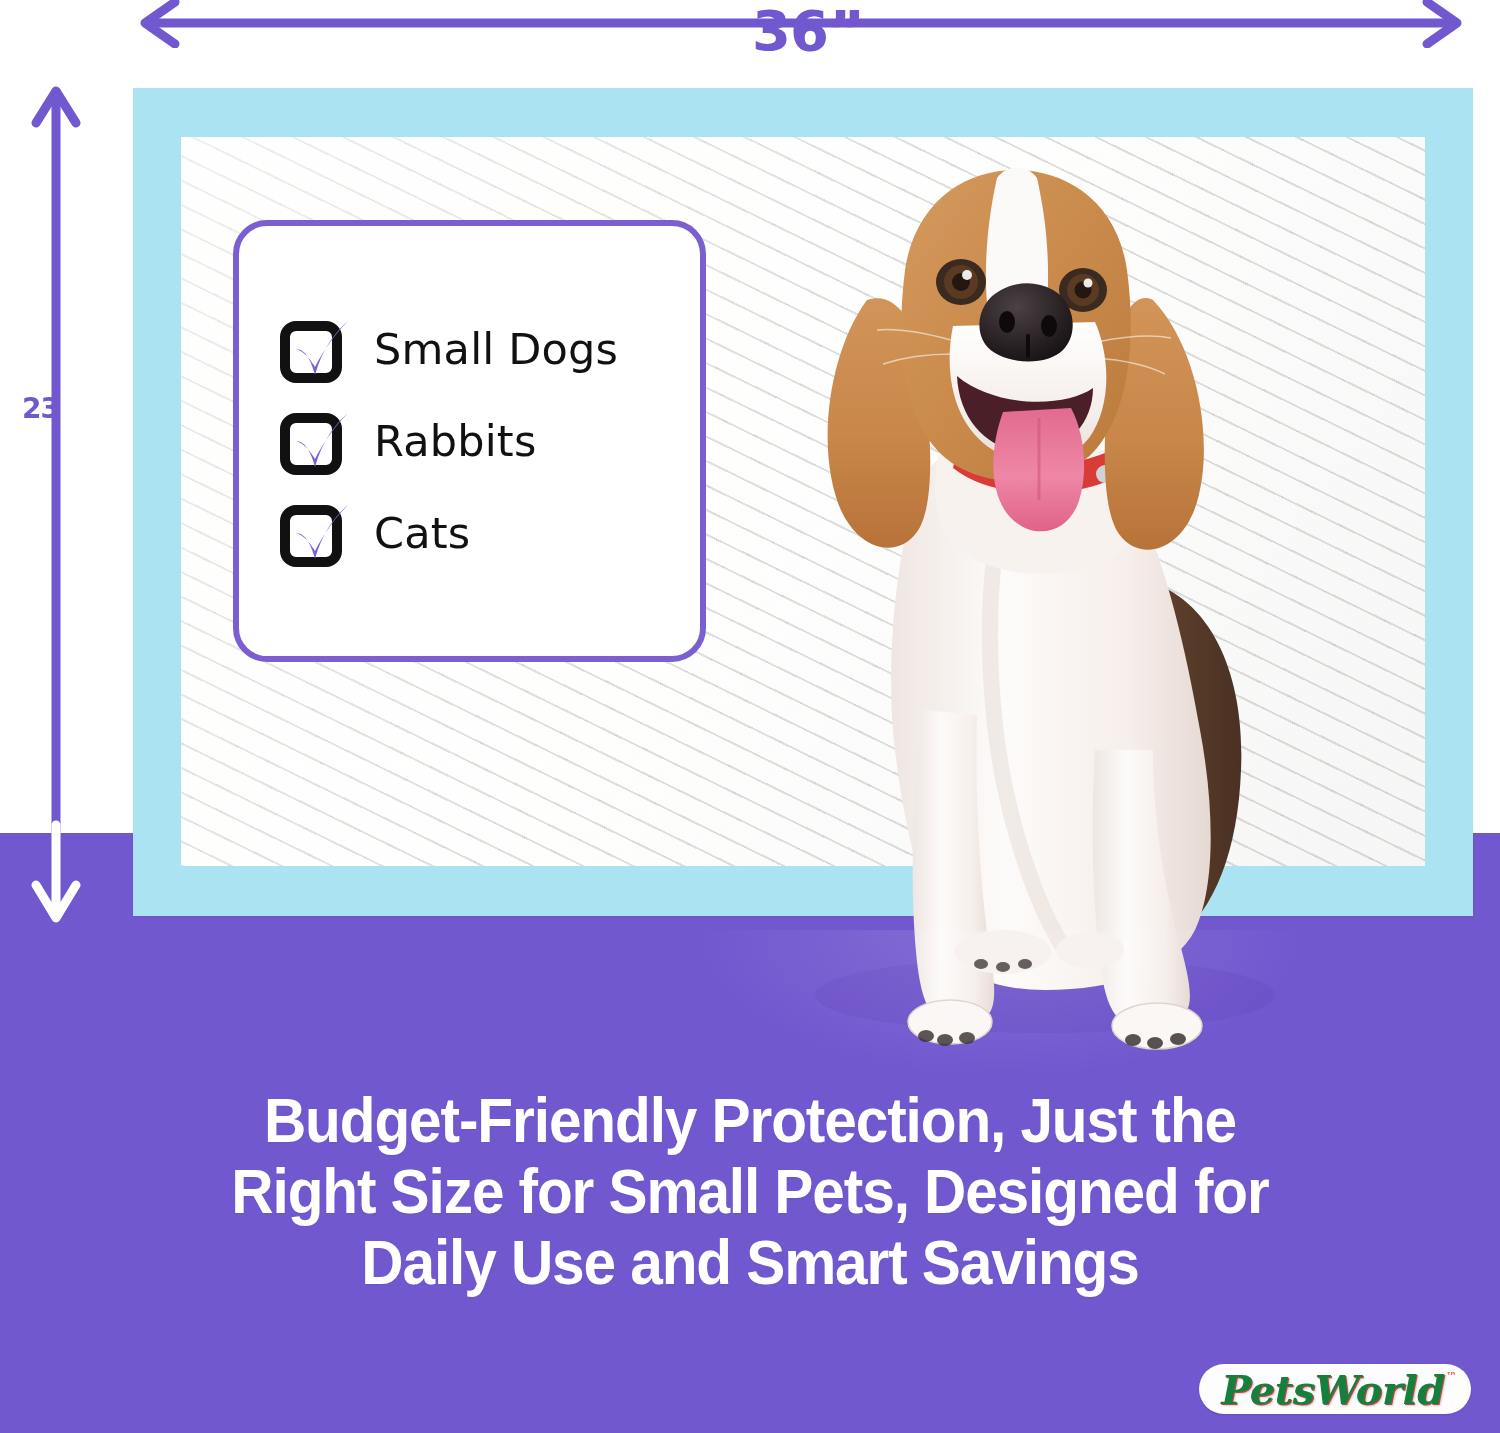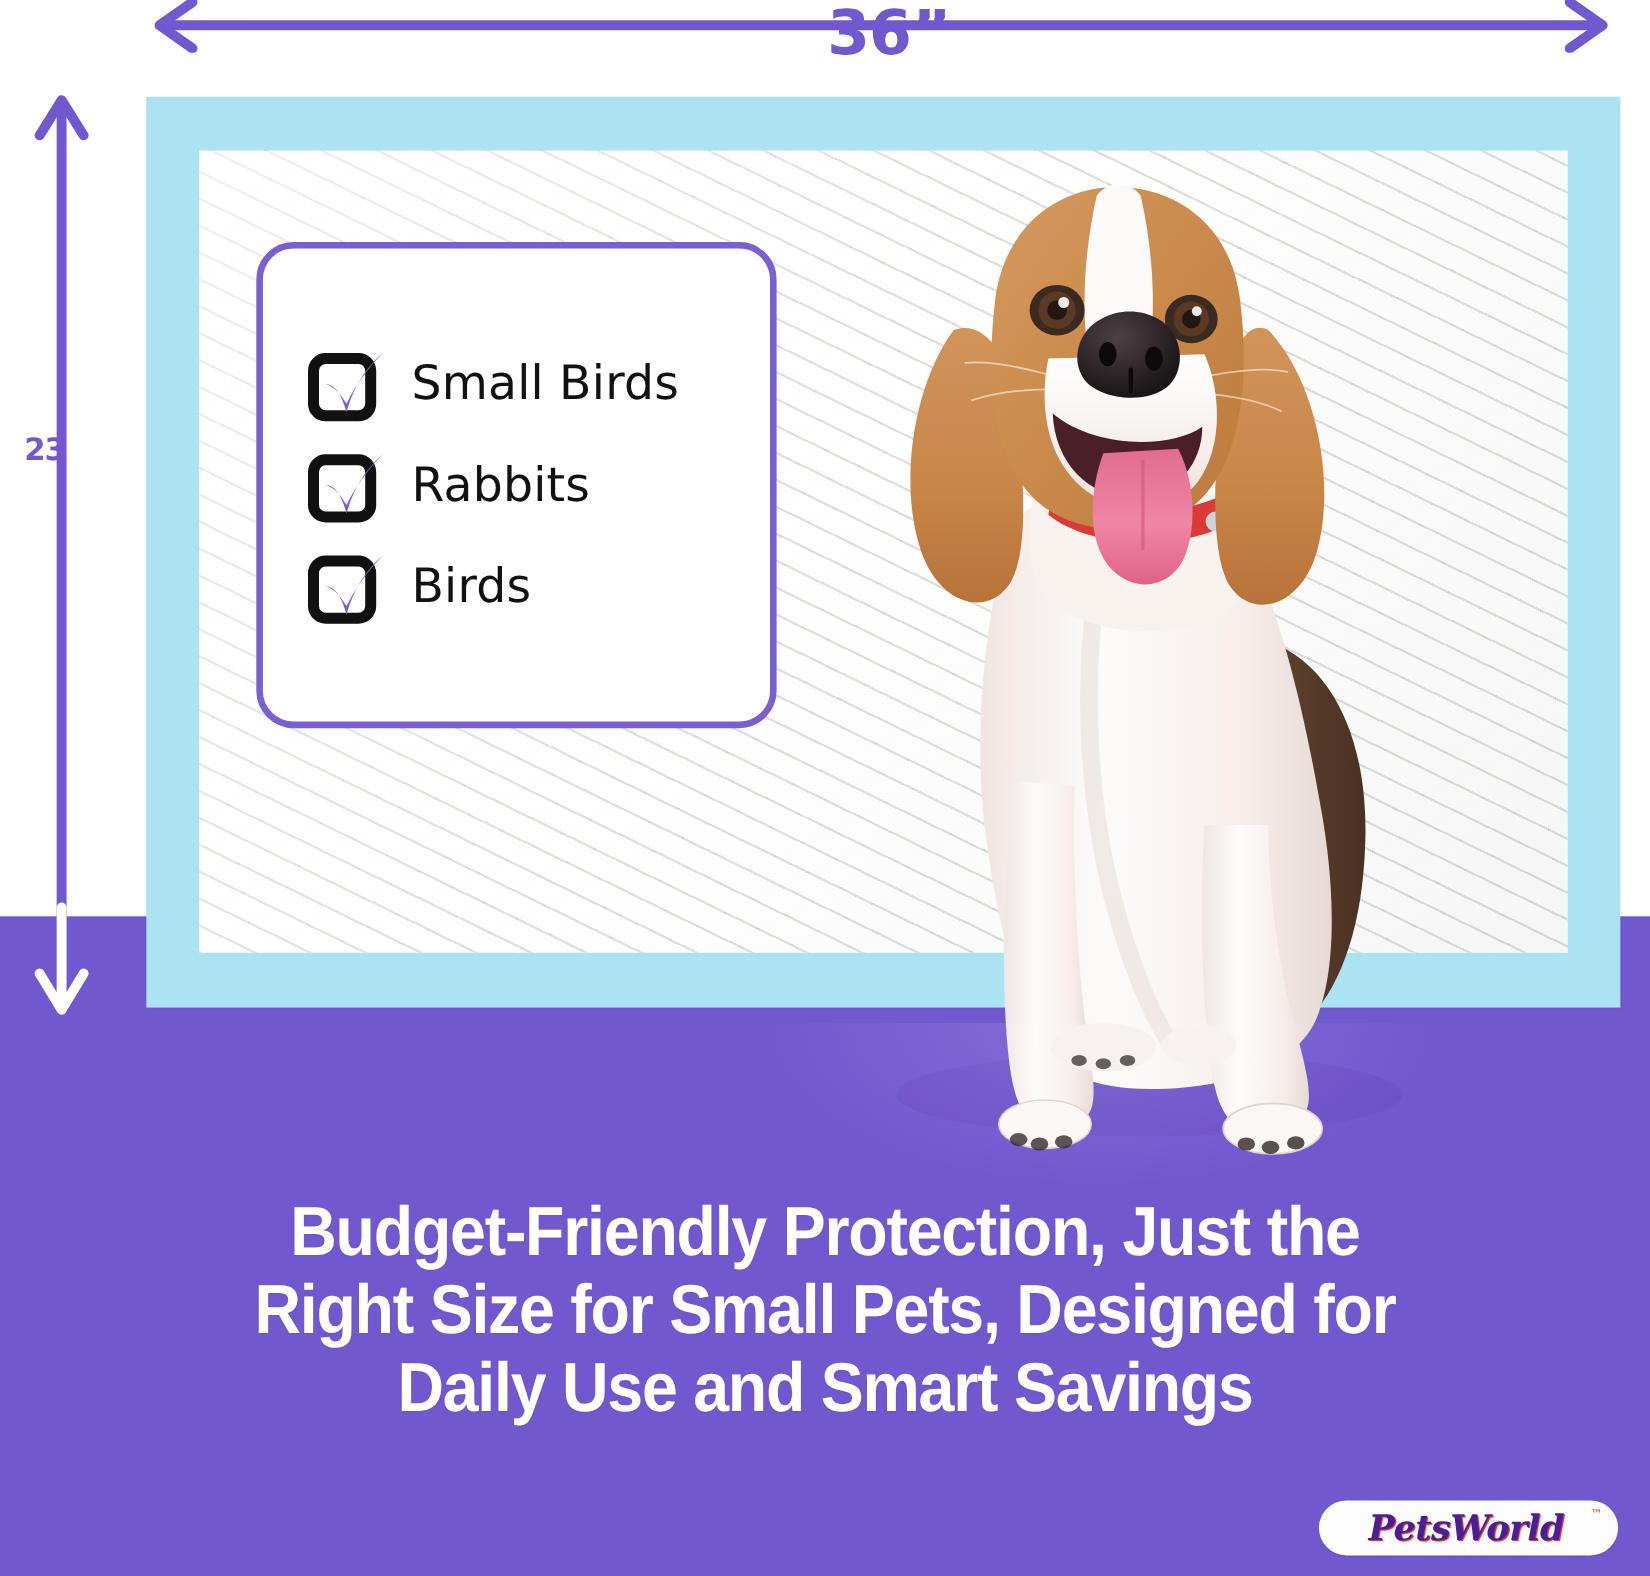--- a/index.html
+++ b/index.html
@@ -134,22 +134,22 @@
     background:#fdfdfd;
     border-radius:25px;
     display:flex;align-items:center;justify-content:center;
     box-shadow:0 1px 2px rgba(0,0,0,.12);
   }
   .logo-text{
     position:relative;
     font-family:"DejaVu Serif",serif;
     font-weight:bold;
     font-style:italic;
-    font-size:32px;
-    color:#4c1d95;
+    font-size:40px;
+    color:#15803d;
     letter-spacing:-.5px;
     text-shadow:1px 1px 0 #c7443c, 2px 2px 2px rgba(0,0,0,.18);
     padding-right:4px;
   }
   .logo-tm{
     position:absolute;
     right:14px;top:6px;
     font-family:"DejaVu Sans",sans-serif;
     font-size:11px;
     font-weight:bold;
@@ -305,21 +305,21 @@
   <div class="checklist">
 
     <div class="check-row">
       <span class="cbox">
         <svg width="74" height="78" viewBox="0 0 74 78" xmlns="http://www.w3.org/2000/svg">
           <rect x="5" y="19" width="52" height="52" rx="11" fill="none" stroke="#111111" stroke-width="10"></rect>
           <path d="M16 42 C26 42 32 56 35 68 C42 42 56 24 68 14
                    C54 28 42 46 35 60 C29 50 23 44 16 42 Z" fill="#7b5fd1"></path>
         </svg>
       </span>
-      <span class="check-label">Small Birds</span>
+      <span class="check-label">Small Dogs</span>
     </div>
 
 
     <div class="check-row">
       <span class="cbox">
         <svg width="74" height="78" viewBox="0 0 74 78" xmlns="http://www.w3.org/2000/svg">
           <rect x="5" y="19" width="52" height="52" rx="11" fill="none" stroke="#111111" stroke-width="10"></rect>
           <path d="M16 42 C26 42 32 56 35 68 C42 42 56 24 68 14
                    C54 28 42 46 35 60 C29 50 23 44 16 42 Z" fill="#7b5fd1"></path>
         </svg>
@@ -328,21 +328,21 @@
     </div>
 
     <div class="check-row">
       <span class="cbox">
         <svg width="74" height="78" viewBox="0 0 74 78" xmlns="http://www.w3.org/2000/svg">
           <rect x="5" y="19" width="52" height="52" rx="11" fill="none" stroke="#111111" stroke-width="10"></rect>
           <path d="M16 42 C26 42 32 56 35 68 C42 42 56 24 68 14
                    C54 28 42 46 35 60 C29 50 23 44 16 42 Z" fill="#7b5fd1"></path>
         </svg>
       </span>
-      <span class="check-label">Birds</span>
+      <span class="check-label">Cats</span>
     </div>
   </div>
 
   <div class="floor-gloss"></div>
 
   <div class="arrow-h">
     <svg width="1332" height="48" viewBox="0 0 1332 48" xmlns="http://www.w3.org/2000/svg">
       <g stroke="#7158cf" stroke-width="9" fill="none" stroke-linecap="round" stroke-linejoin="round">
         <line x1="12" y1="23" x2="1320" y2="23"></line>
         <polyline points="40,2 10,23 40,44"></polyline>

